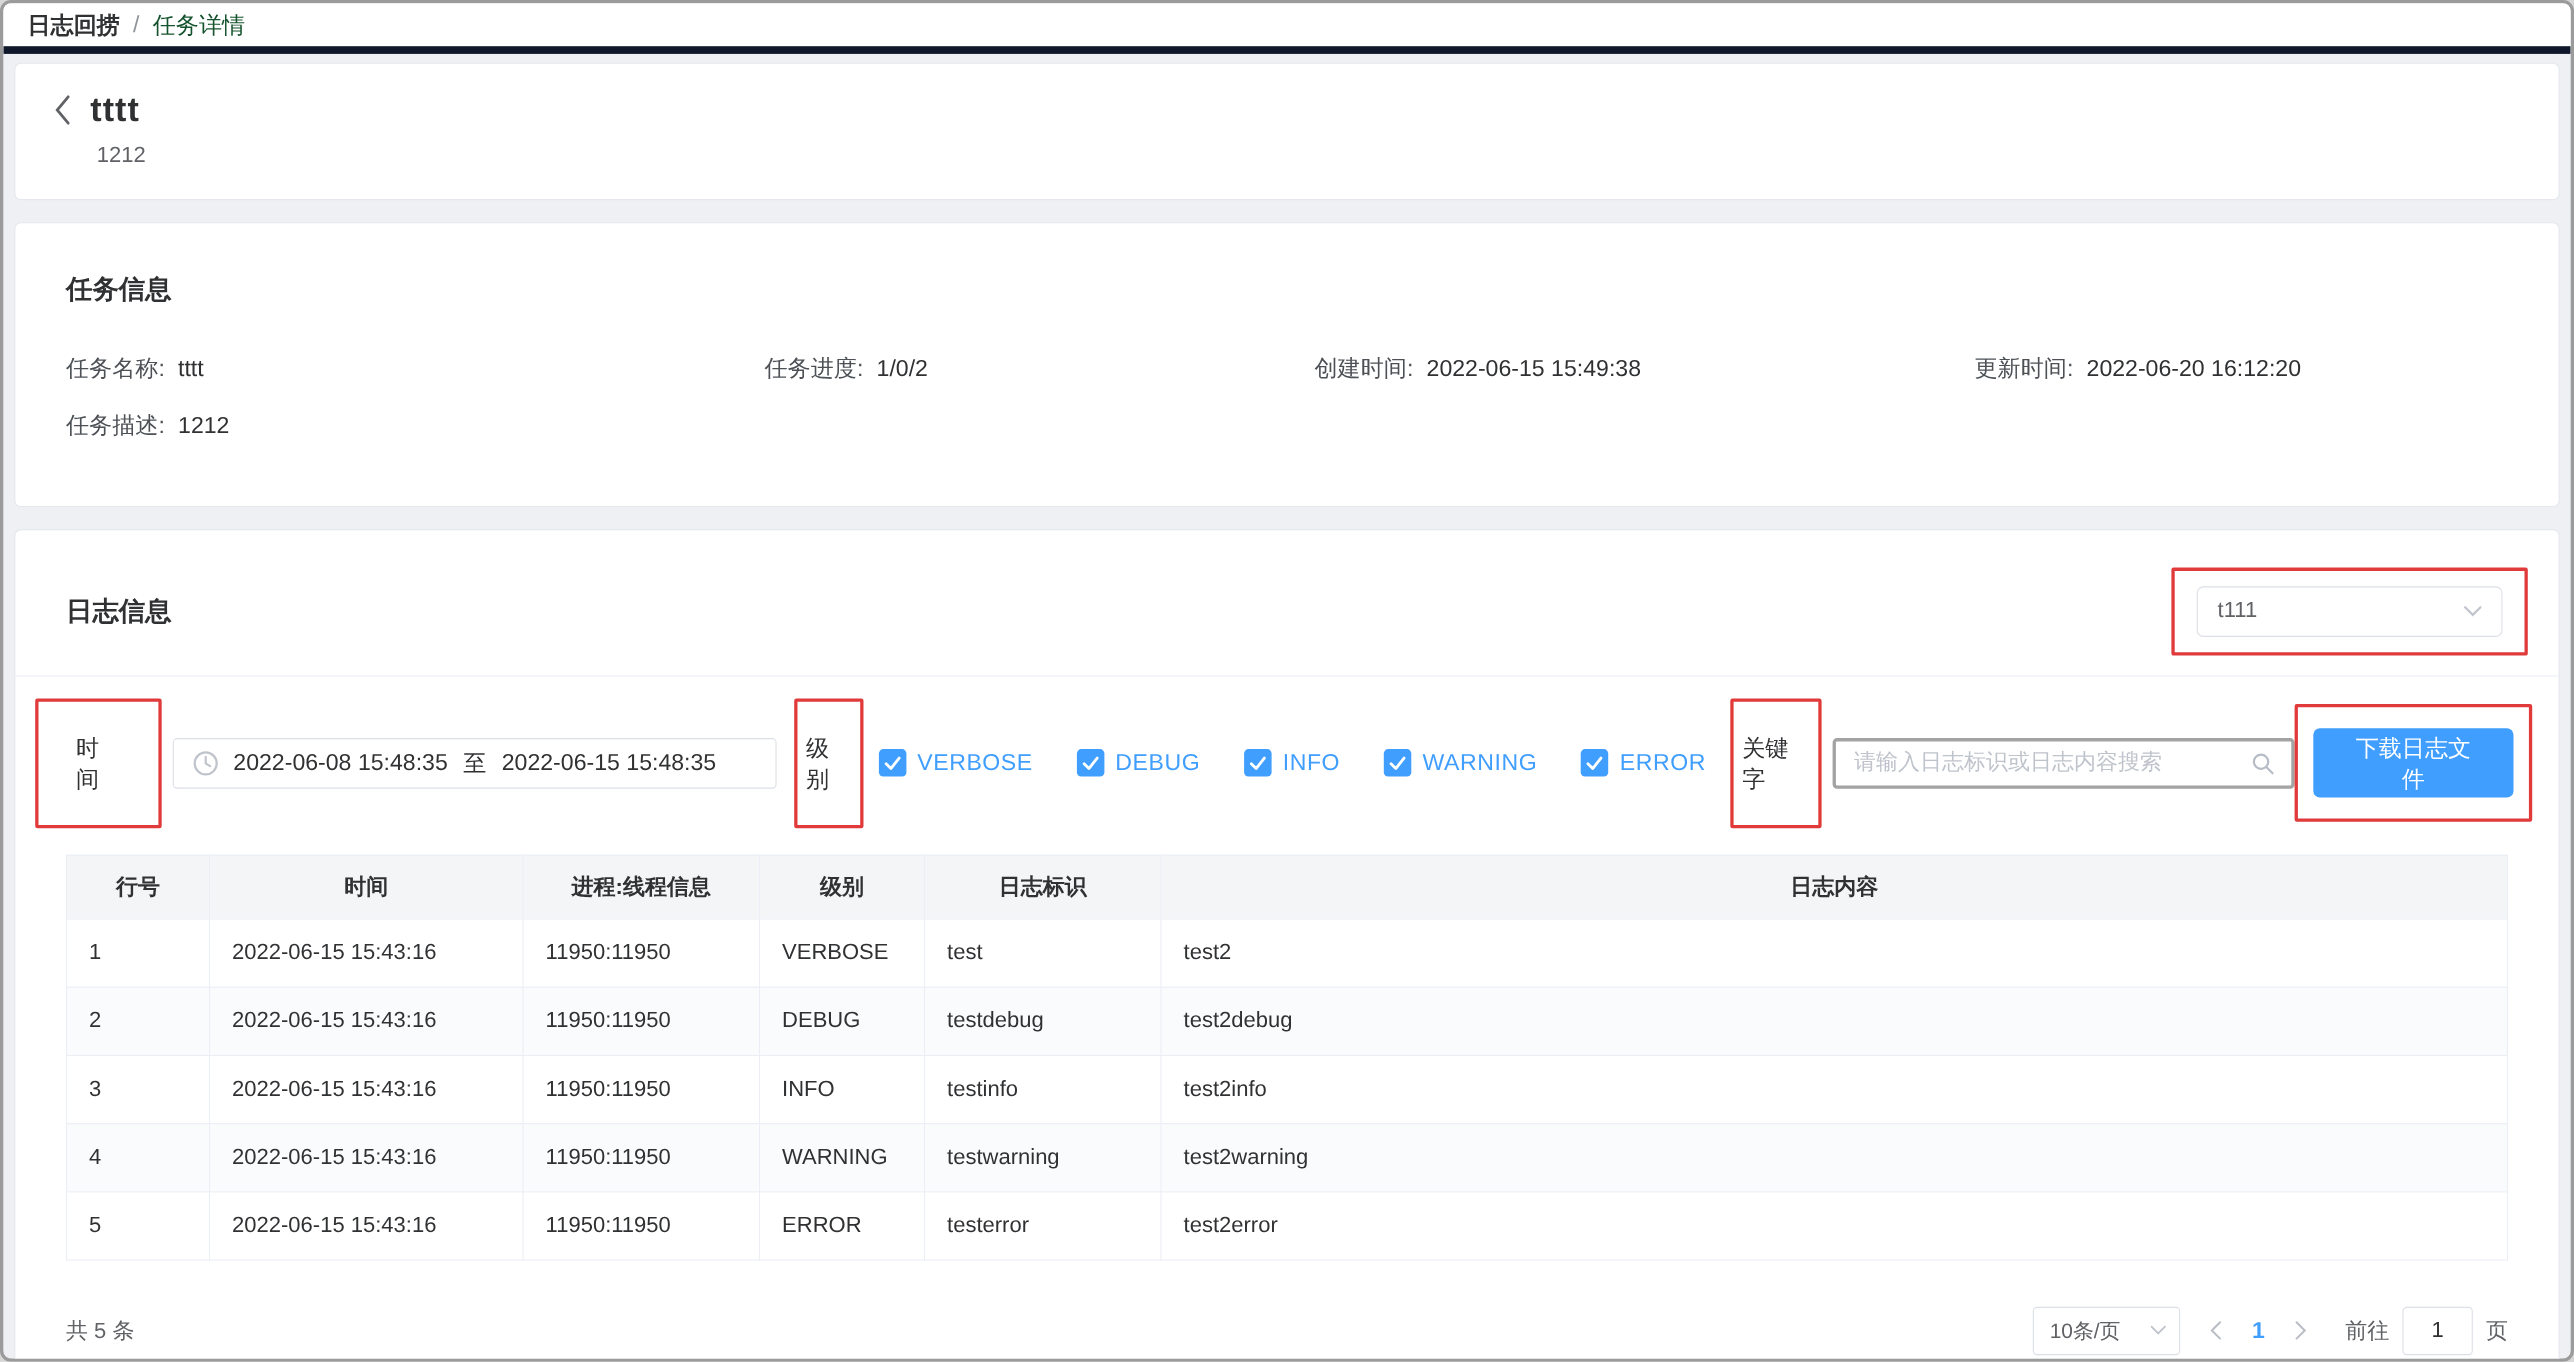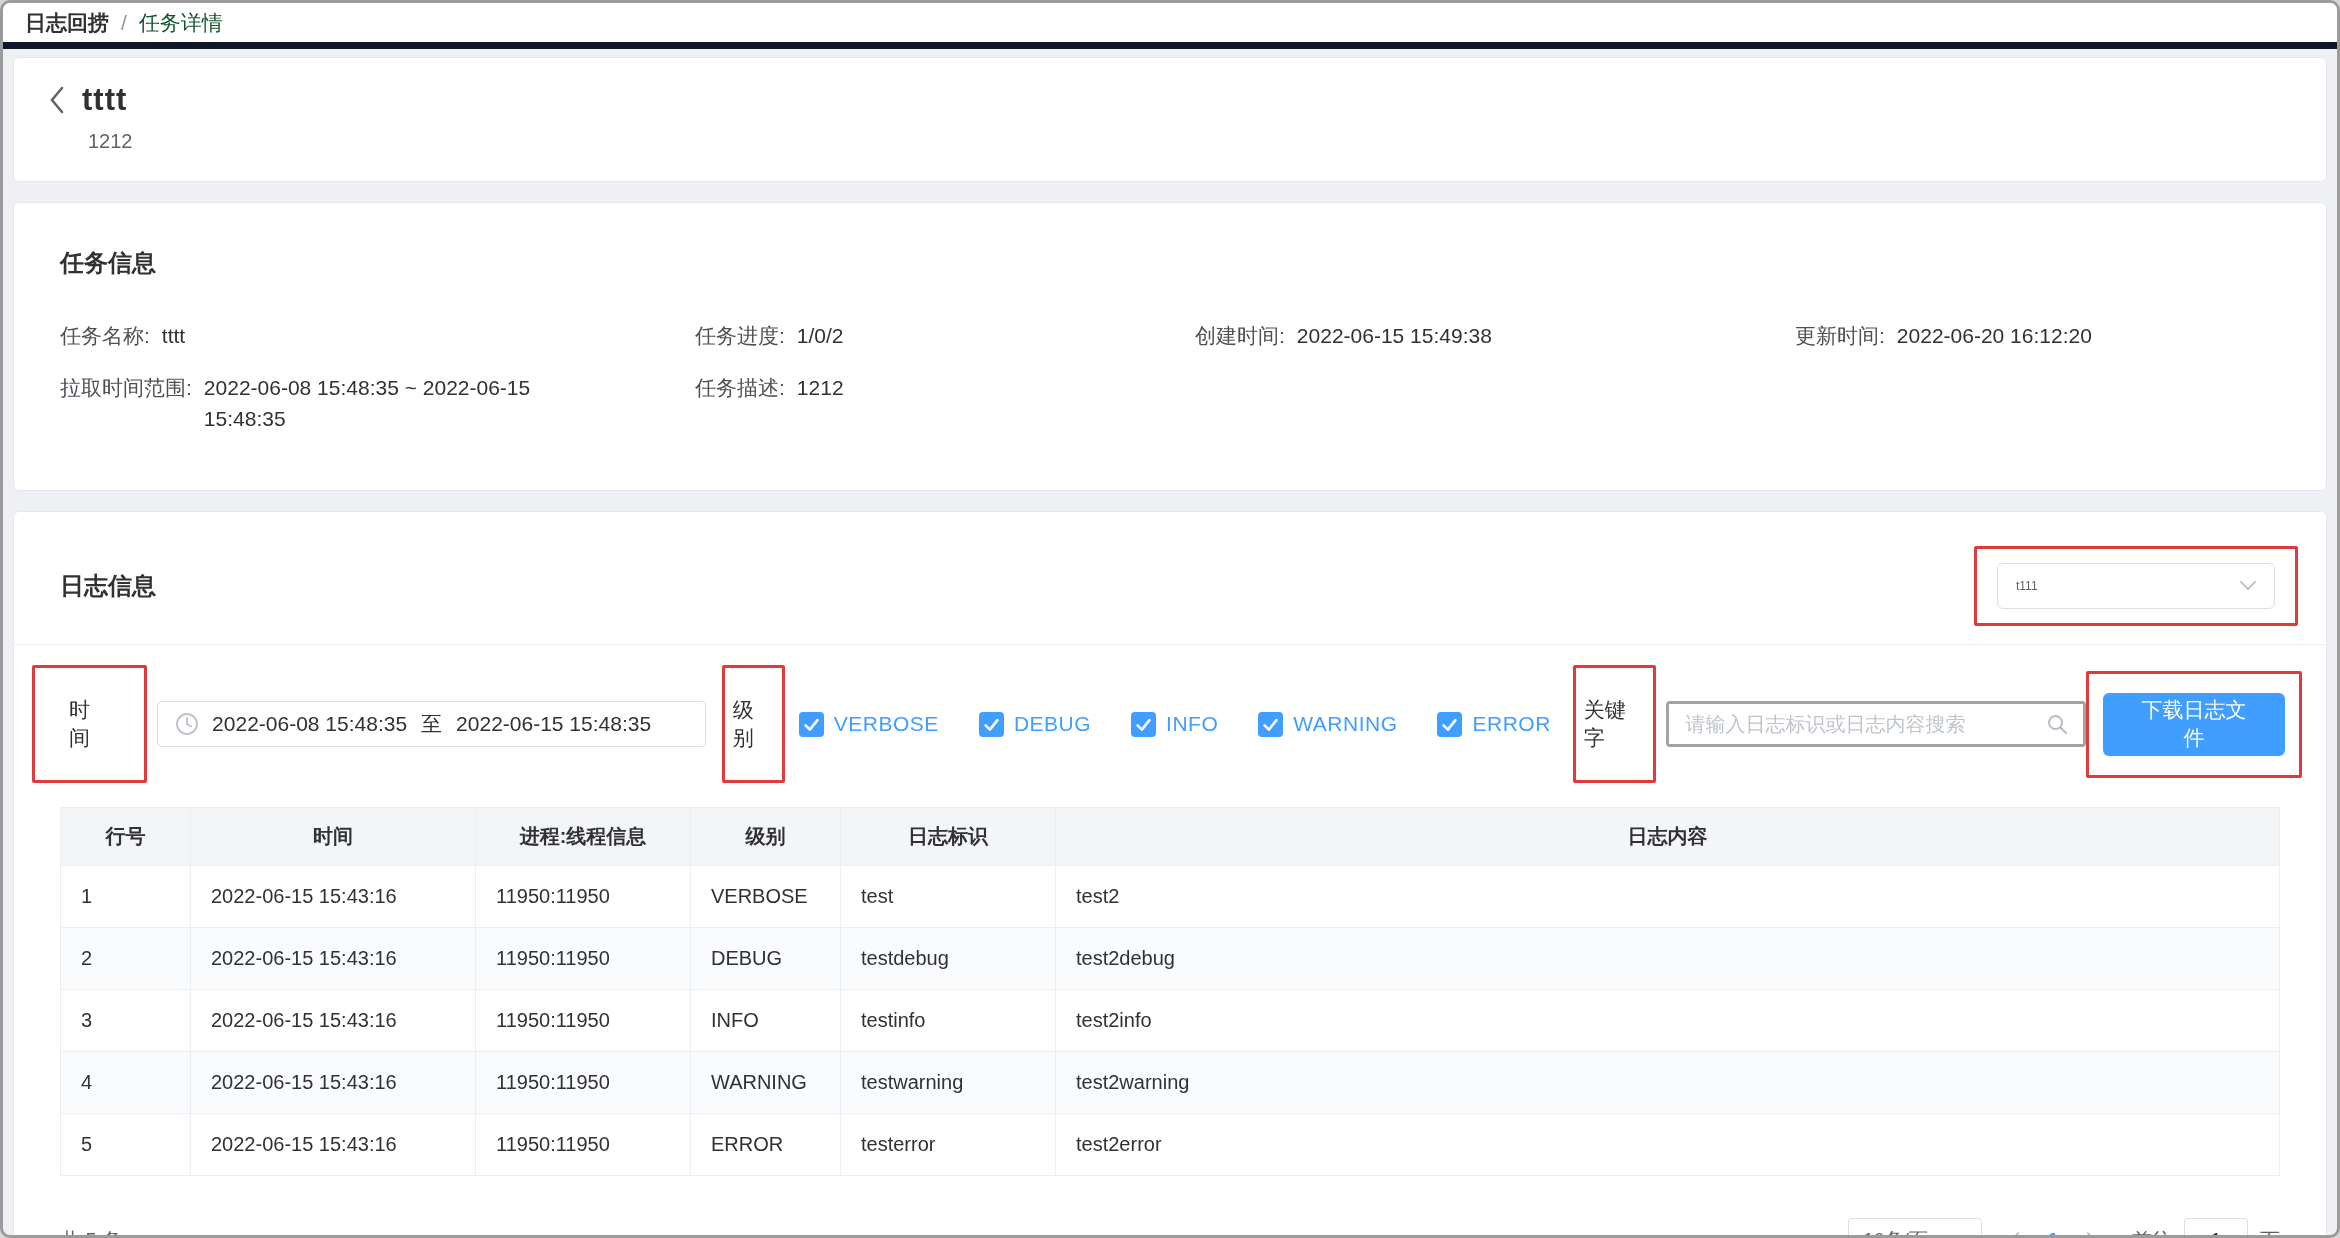--- a/index.html
+++ b/index.html
@@ -30,21 +30,21 @@
   .field { display:flex; align-items:flex-start; line-height:1.45; }
   .field-label { color:#4d5156; margin-right:12px; white-space:nowrap; }
   .field-value { color:#303133; }
   .range-value { max-width:352px; }
 
   
   .log-card { padding:0 0 36px; }
   .log-head { display:flex; align-items:center; justify-content:space-between; padding:34px 28px 18px 46px; }
   .red-box { border:3px solid #e03a3a; border-radius:2px; }
   .select-wrap { padding:14px 20px; }
-  .select-box { width:278px; height:46px; border:1px solid #dcdfe6; border-radius:6px; background:#fff; display:flex; align-items:center; justify-content:space-between; padding:0 18px; font-size:12px; color:#606266; cursor:pointer; }
+  .select-box { width:278px; height:46px; border:1px solid #dcdfe6; border-radius:6px; background:#fff; display:flex; align-items:center; justify-content:space-between; padding:0 18px; font-size:20px; color:#606266; cursor:pointer; }
   .divider { height:1px; background:#ebeef5; }
 
   
   .filter-row { display:flex; align-items:center; padding:20px 24px 18px 18px; }
   .label-box { font-size:21px; color:#303133; display:flex; align-items:center; justify-content:center; }
   .time-box { padding:28px 34px; margin-right:10px; }
   .level-box { padding:28px 8px; margin:0 10px 0 16px; }
   .keyword-box { padding:28px 8px; margin:0 10px 0 18px; }
   .date-input { width:560px; height:46px; border:1px solid #dcdfe6; border-radius:4px; background:#fff; display:flex; align-items:center; padding:0 16px; font-size:21px; color:#303133; cursor:pointer; }
   .date-sep { margin:0 14px; }
@@ -111,24 +111,20 @@
       </div>
       <div class="field">
         <span class="field-label">创建时间:</span>
         <span class="field-value">2022-06-15 15:49:38</span>
       </div>
       <div class="field">
         <span class="field-label">更新时间:</span>
         <span class="field-value">2022-06-20 16:12:20</span>
       </div>
       <div class="field">
-        <span class="field-label">拉取时间范围:</span>
-        <span class="field-value range-value">2022-06-08 15:48:35 ~ 2022-06-15 15:48:35</span>
-      </div>
-      <div class="field">
         <span class="field-label">任务描述:</span>
         <span class="field-value">1212</span>
       </div>
     </div>
   </div>
 
   <div class="card log-card">
     <div class="log-head">
       <div class="card-title">日志信息</div>
       <div class="red-box select-wrap">

